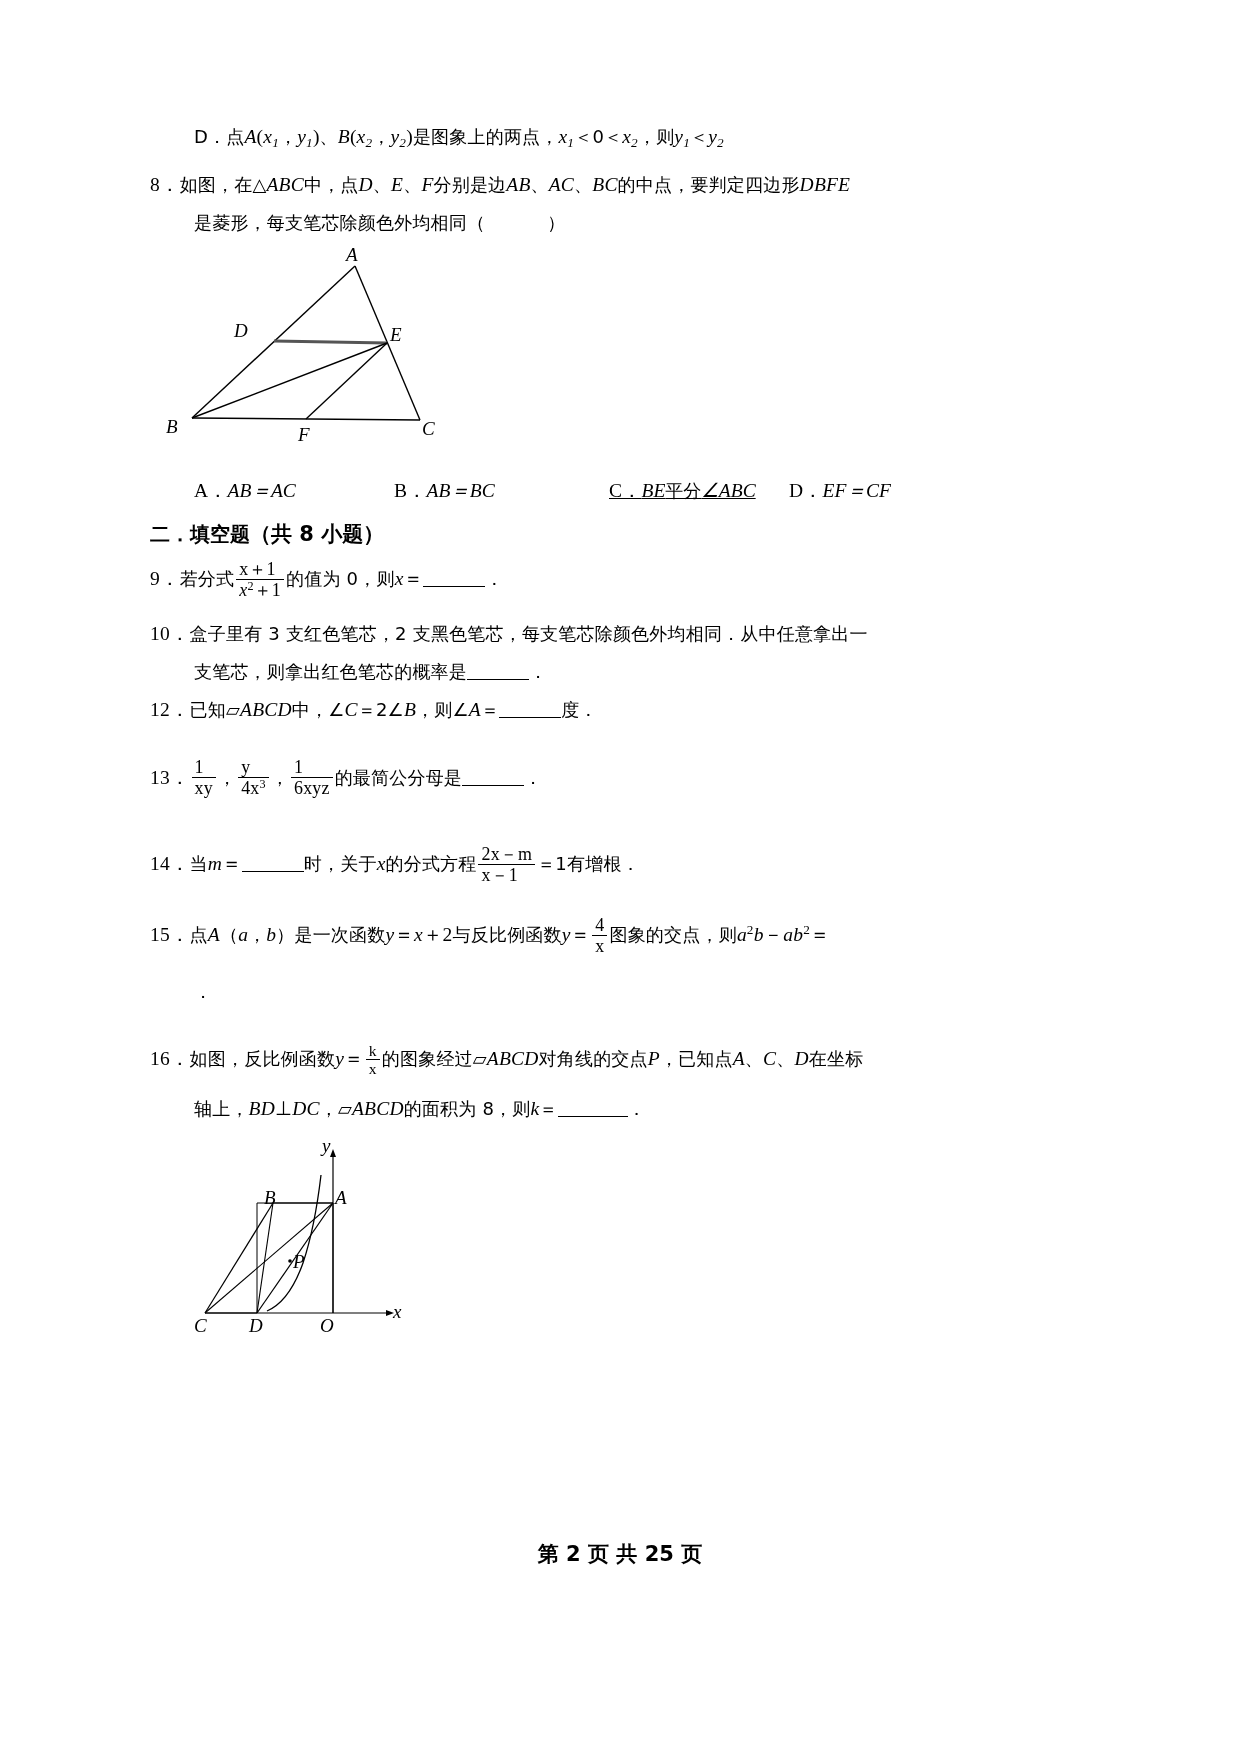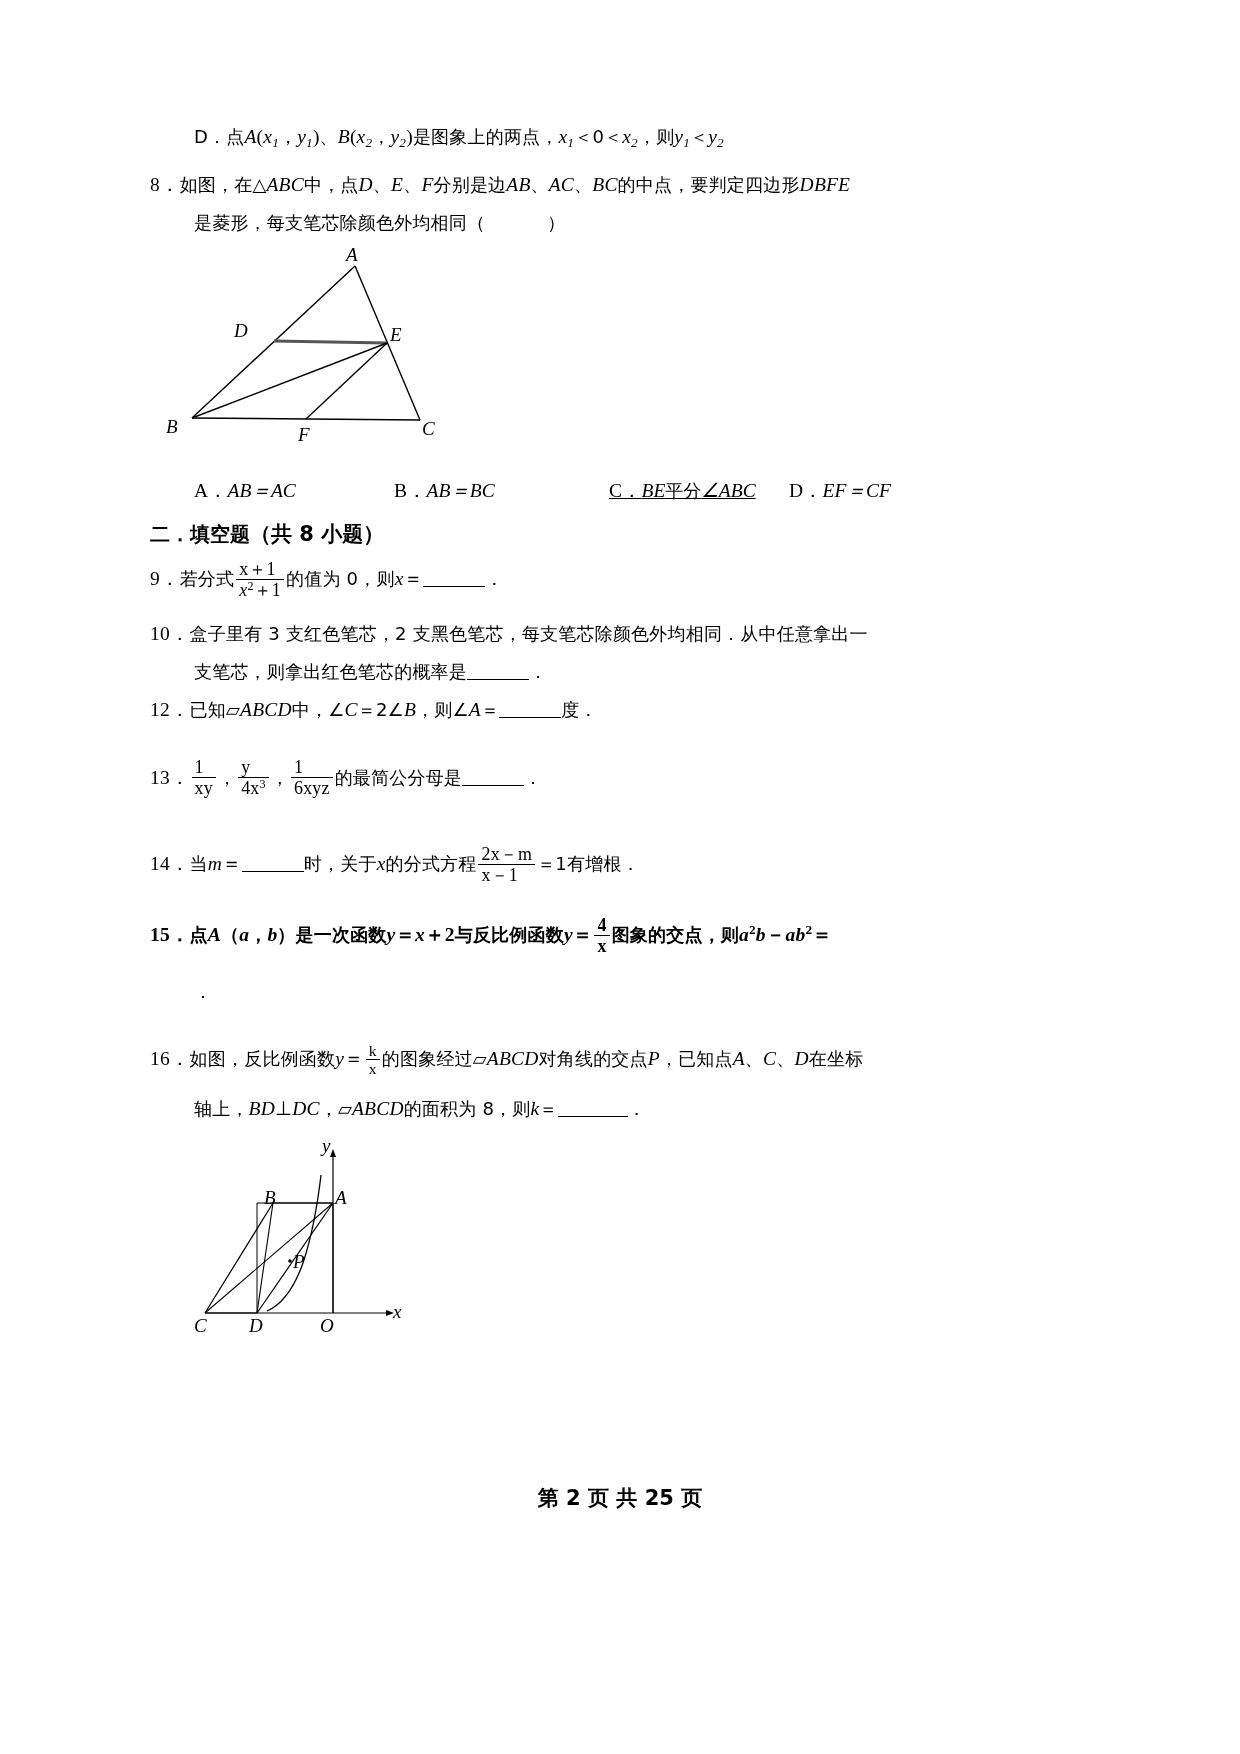--- a/index.html
+++ b/index.html
@@ -93,21 +93,21 @@
     position:absolute;
     font-family:"Liberation Serif",serif;
     font-style:italic;
     font-size:19px;
   }
 
   
   .footer{
     position:absolute;
     left:0;right:0;
-    top:1484px;
+    top:1540px;
     text-align:center;
     font-family:"DejaVu Sans", sans-serif;
     font-size:21px;
     font-weight:bold;
   }
   .spacer-sm{ height:10px; }
   .spacer-md{ height:22px; }
   .spacer-lg{ height:34px; }
 </style>
 </head>
@@ -187,21 +187,21 @@
     </div>
 
     <div class="spacer-lg"></div>
 
     <div class="line" style="line-height:2.6;">
       <span class="qnum">14．</span><span class="cn">当</span><i>m</i><span>＝</span><span class="blank"></span><span class="cn">时，关于</span><i>x</i><span class="cn">的分式方程</span><span class="frac"><span class="num">2x－m</span><span class="den">x－1</span></span><span class="cn">＝1有增根．</span>
     </div>
 
     <div class="spacer-md"></div>
 
-    <div class="line" style="line-height:2.4;font-weight:bold;">
+    <div class="line" style="line-height:2.4;">
       <span class="qnum">15．</span><span class="cn">点</span><i>A</i><span class="cn">（</span><i>a</i><span class="cn">，</span><i>b</i><span class="cn">）</span><span class="cn">是一次函数</span><i>y</i><span>＝</span><i>x</i><span>＋2</span><span class="cn">与反比例函数</span><i>y</i><span>＝</span><span class="frac"><span class="num">4</span><span class="den">x</span></span><span class="cn">图象的交点，则</span><i>a</i><span class="sup">2</span><i>b</i><span>－</span><i>ab</i><span class="sup">2</span><span>＝</span>
     </div>
     <div class="line indent" style="line-height:3.4;">
       <span class="cn">．</span>
     </div>
 
     <div class="spacer-sm"></div>
 
     <div class="line" style="line-height:2.5;">
       <span class="qnum">16．</span><span class="cn">如图，反比例函数</span><i>y</i><span>＝</span><span class="frac sm"><span class="num">k</span><span class="den">x</span></span><span class="cn">的图象经过▱</span><i>ABCD</i><span class="cn">对角线的交点</span><i>P</i><span class="cn">，已知点</span><i>A</i><span class="cn">、</span><i>C</i><span class="cn">、</span><i>D</i><span class="cn">在坐标</span>

